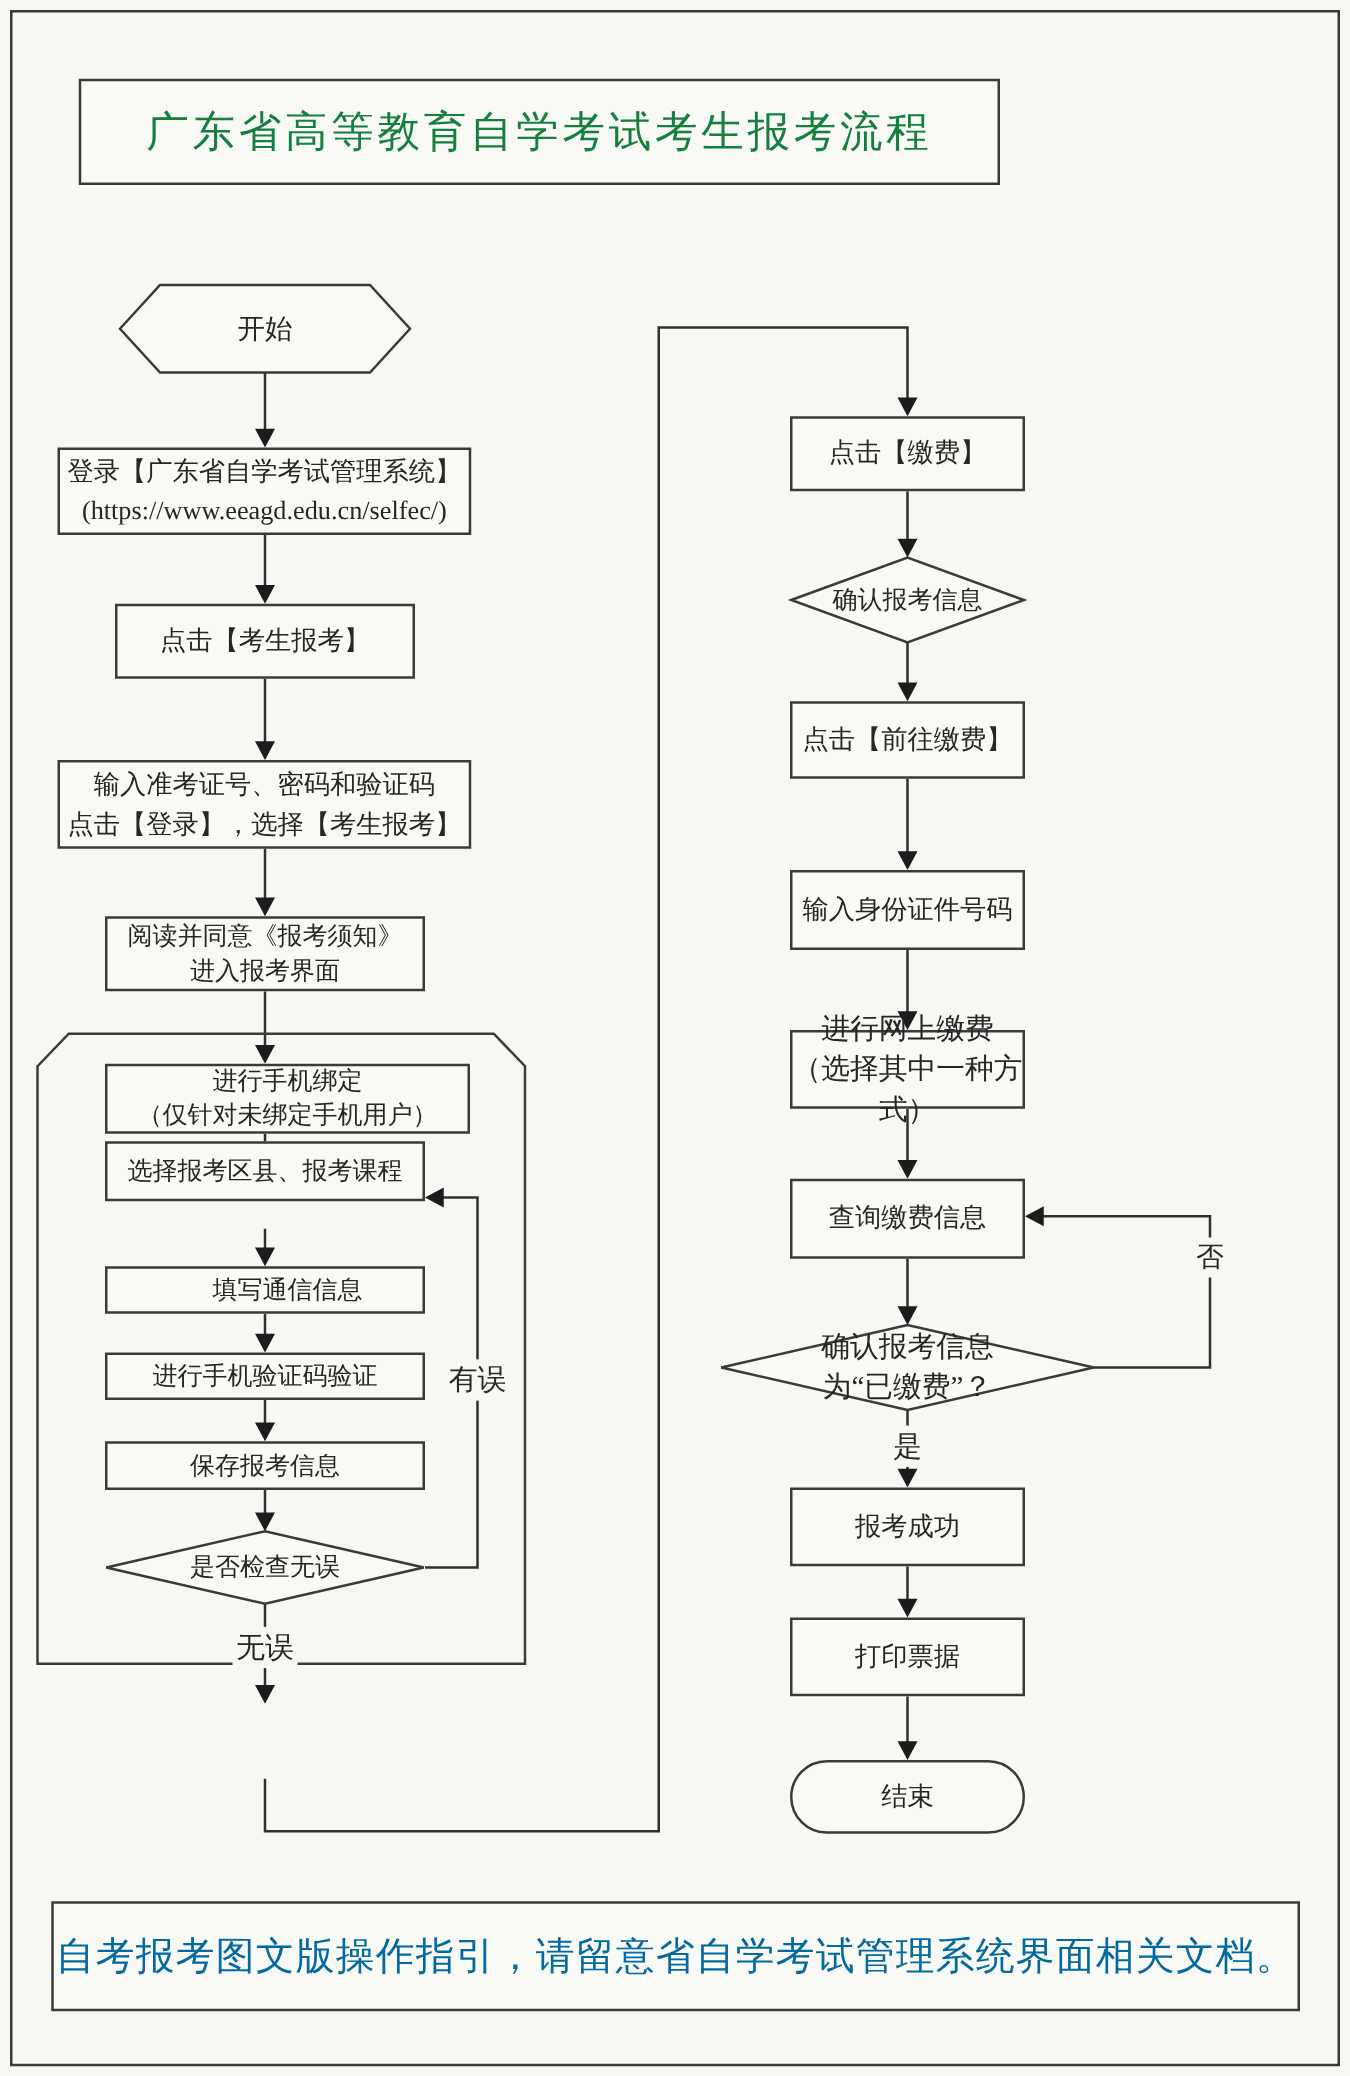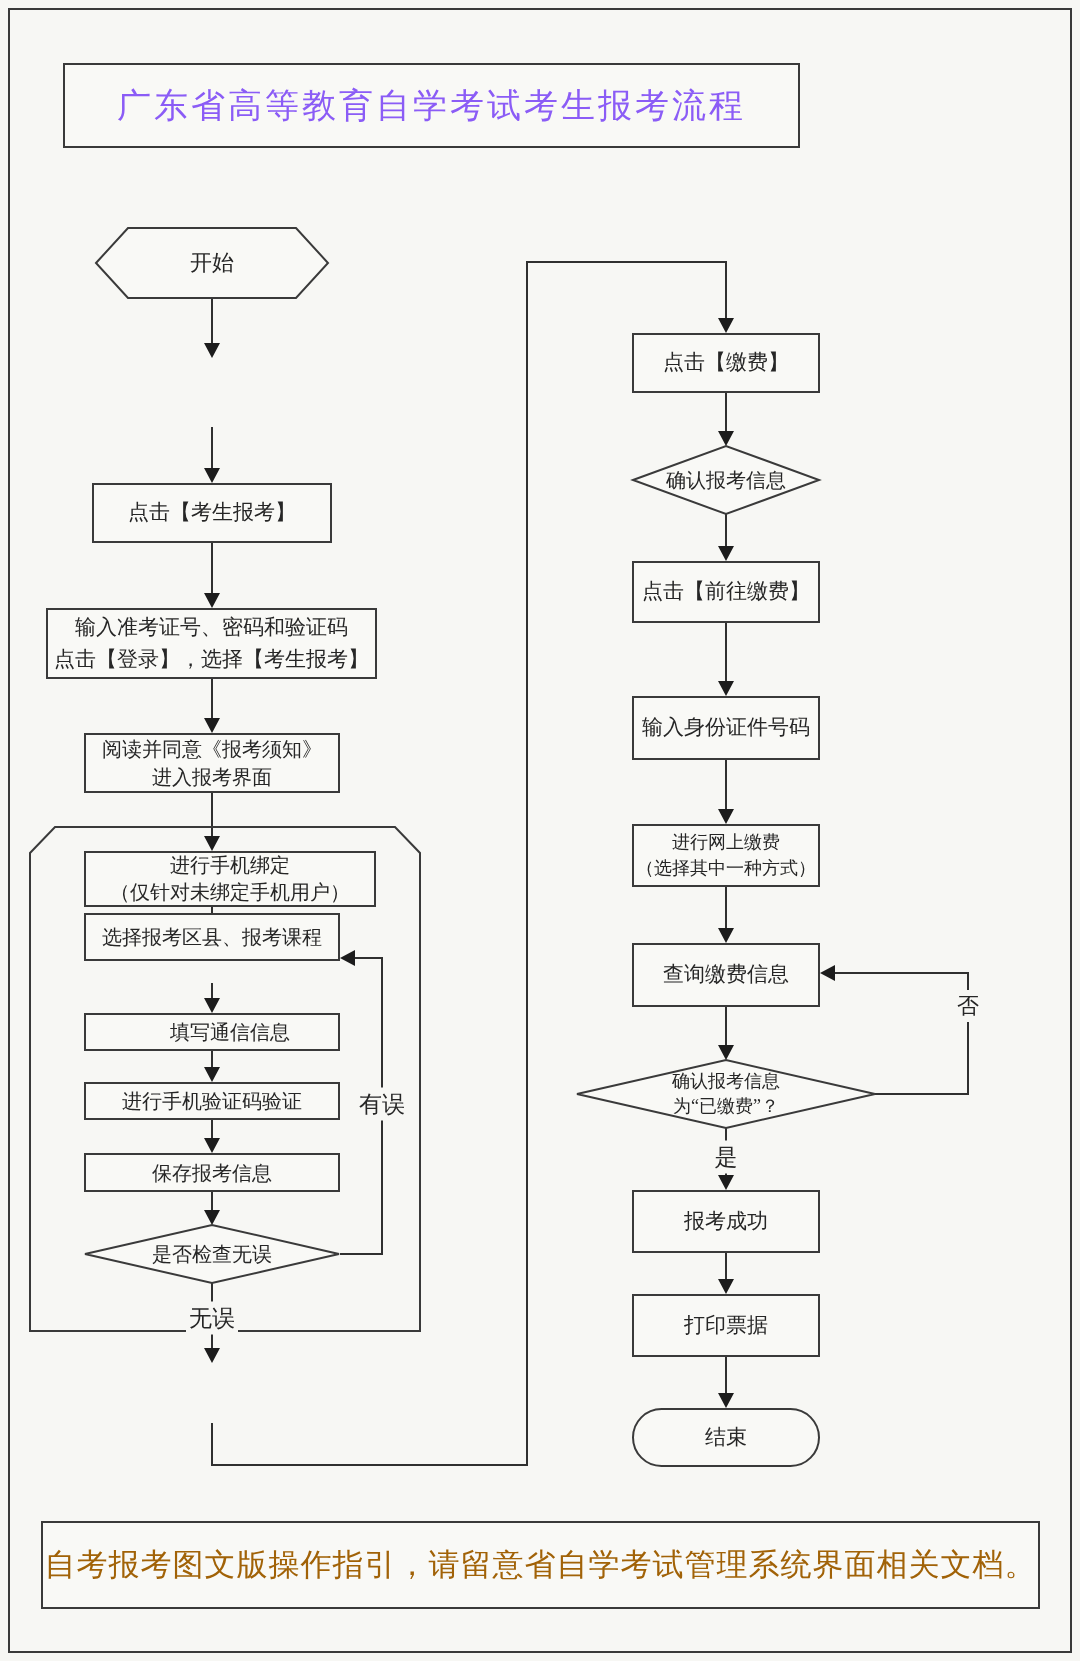--- a/index.html
+++ b/index.html
@@ -20,29 +20,29 @@
     position:absolute;box-sizing:border-box;display:flex;flex-direction:column;align-items:center;justify-content:center;
     text-align:center;font-size:20px;line-height:1.4;z-index:4;background:transparent;
   }
   .edge-label{
     position:absolute;transform:translate(-50%,-50%);background:#f7f7f4;
     padding:1px 3px;font-size:23px;z-index:5;white-space:nowrap;
   }
   .title-box{
     position:absolute;left:63px;top:63px;width:737px;height:85px;box-sizing:border-box;
     border:2px solid #3a3a3a;display:flex;align-items:center;justify-content:center;
-    font-size:34px;letter-spacing:3px;color:#8b5cf6;z-index:3;background:#f9f9f6;
+    font-size:34px;letter-spacing:3px;color:#15803d;z-index:3;background:#f9f9f6;
   }
   .footer-box{
     position:absolute;left:41px;top:1521px;width:999px;height:88px;box-sizing:border-box;
     border:2px solid #3a3a3a;display:flex;align-items:center;justify-content:center;
-    font-size:31px;letter-spacing:1px;color:#a16207;z-index:3;background:#f9f9f6;
+    font-size:31px;letter-spacing:1px;color:#0369a1;z-index:3;background:#f9f9f6;
   }
   .small{font-size:20px;}
-  .xsmall{font-size:18px;}
+  .xsmall{font-size:23px;}
   .end-oval{border-radius:30px;}
 </style>
 </head>
 <body>
 
 <div id="canvas">
   <div class="page-border"></div>
 
   <svg id="edges" width="1080" height="1661" viewBox="0 0 1080 1661">
     <g stroke="#303030" stroke-width="2" fill="none">
@@ -115,20 +115,24 @@
   <div class="footer-box">自考报考图文版操作指引，请留意省自学考试管理系统界面相关文档。</div>
 
   <div class="shape-label" style="left:96px;top:228px;width:232px;height:70px;font-size:22px;">开始</div>
   <div class="shape-label" style="left:85px;top:1225px;width:254px;height:58px;">是否检查无误</div>
   <div class="shape-label" style="left:633px;top:446px;width:186px;height:68px;">确认报考信息</div>
   <div class="shape-label xsmall" style="left:577px;top:1060px;width:298px;height:68px;">
     <div>确认报考信息</div>
     <div>为“已缴费”？</div>
   </div>
 
+  <div class="node" style="left:46px;top:358px;width:331px;height:70px;font-size:21px;">
+    <div>登录【广东省自学考试管理系统】</div>
+    <div>(https://www.eeagd.edu.cn/selfec/)</div>
+  </div>
   <div class="node" style="left:92px;top:483px;width:240px;height:60px;">点击【考生报考】</div>
   <div class="node" style="left:46px;top:608px;width:331px;height:71px;font-size:21px;">
     <div>输入准考证号、密码和验证码</div>
     <div>点击【登录】，选择【考生报考】</div>
   </div>
   <div class="node small" style="left:84px;top:733px;width:256px;height:60px;line-height:1.4;">
     <div>阅读并同意《报考须知》</div>
     <div>进入报考界面</div>
   </div>
   <div class="node small" style="left:84px;top:851px;width:292px;height:56px;line-height:1.35;">

